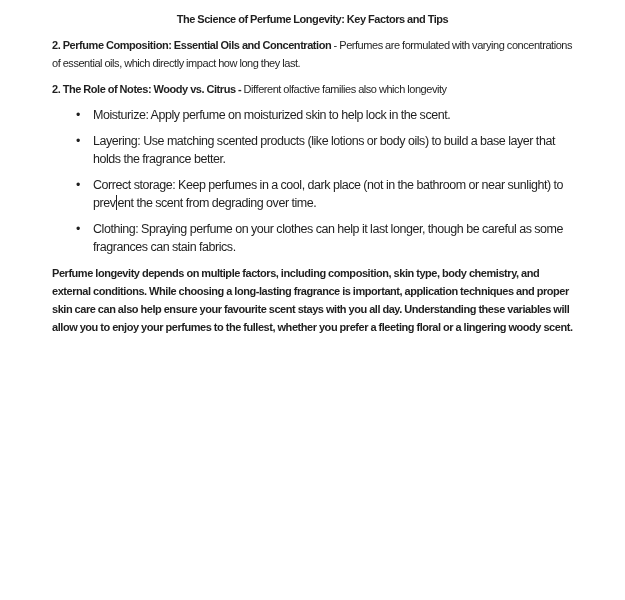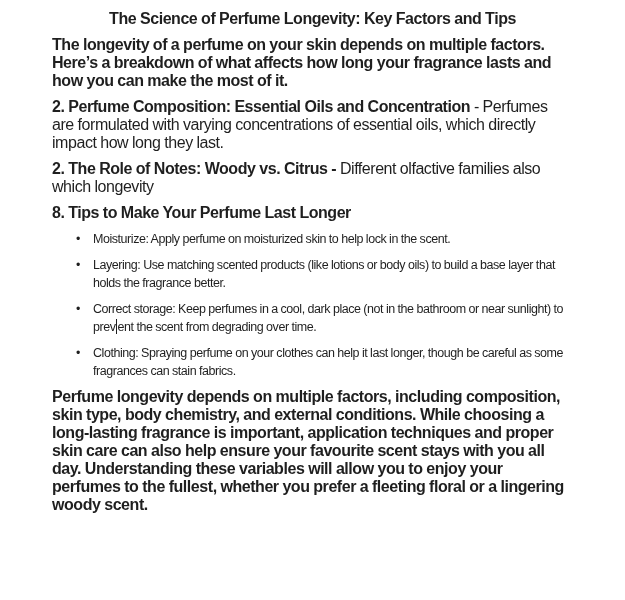--- a/index.html
+++ b/index.html
@@ -16,21 +16,21 @@
   }
   .doc {
     box-sizing: border-box;
     width: 625px;
     height: 600px;
     padding: 10px 52px 0 52px;
     background: #ffffff;
   }
   .para {
     margin: 0 0 8px 0;
-    font-size: 16px;
+    font-size: 11px;
     line-height: 18px;
     letter-spacing: -0.45px;
     word-spacing: -0.2px;
   }
   .para.center {
     text-align: center;
   }
   .b {
     font-weight: bold;
   }
@@ -63,24 +63,22 @@
     background: #1f1f1f;
     vertical-align: -3px;
     margin: 0 0.5px;
   }
 </style>
 </head>
 <body>
 
 <div class="doc" id="doc-body">
     <p class="para center"><span class="b">The Science of Perfume Longevity: Key Factors and Tips</span></p>
-    <p class="para"><span class="b">The longevity of a perfume on your skin depends on multiple factors. Here’s a breakdown of what affects how long your fragrance lasts and how you can make the most of it.</span></p>
     <p class="para"><span class="b">2. Perfume Composition: Essential Oils and Concentration</span><span> - Perfumes are formulated with varying concentrations of essential oils, which directly impact how long they last.</span></p>
     <p class="para"><span class="b">2. The Role of Notes: Woody vs. Citrus -</span><span> Different olfactive families also which longevity</span></p>
-    <p class="para"><span class="b">8. Tips to Make Your Perfume Last Longer</span></p>
     <ul class="bullets">
       <li><span class="marker">•</span><span>Moisturize: Apply perfume on moisturized skin to help lock in the scent.</span></li>
       <li><span class="marker">•</span><span>Layering: Use matching scented products (like lotions or body oils) to build a base layer that holds the fragrance better.</span></li>
       <li><span class="marker">•</span><span>Correct storage: Keep perfumes in a cool, dark place (not in the bathroom or near sunlight) to prev</span><span class="caret"></span><span>ent the scent from degrading over time.</span></li>
       <li><span class="marker">•</span><span>Clothing: Spraying perfume on your clothes can help it last longer, though be careful as some fragrances can stain fabrics.</span></li>
     </ul>
     <p class="para"><span class="b">Perfume longevity depends on multiple factors, including composition, skin type, body chemistry, and external conditions. While choosing a long-lasting fragrance is important, application techniques and proper skin care can also help ensure your favourite scent stays with you all day. Understanding these variables will allow you to enjoy your perfumes to the fullest, whether you prefer a fleeting floral or a lingering woody scent.</span></p>
   </div>
 
 </body></html>

